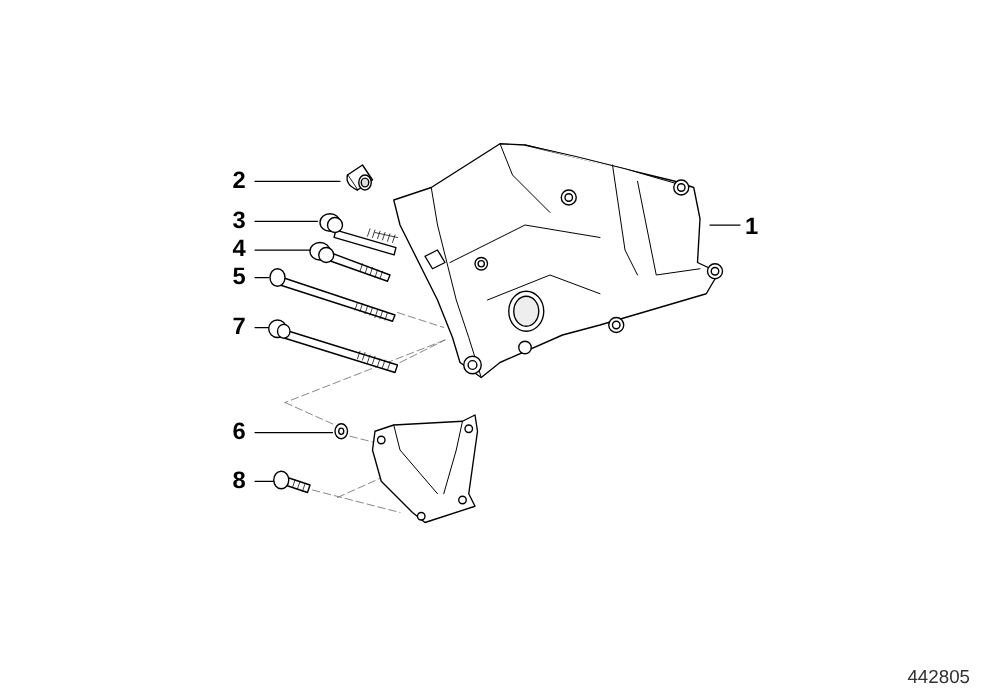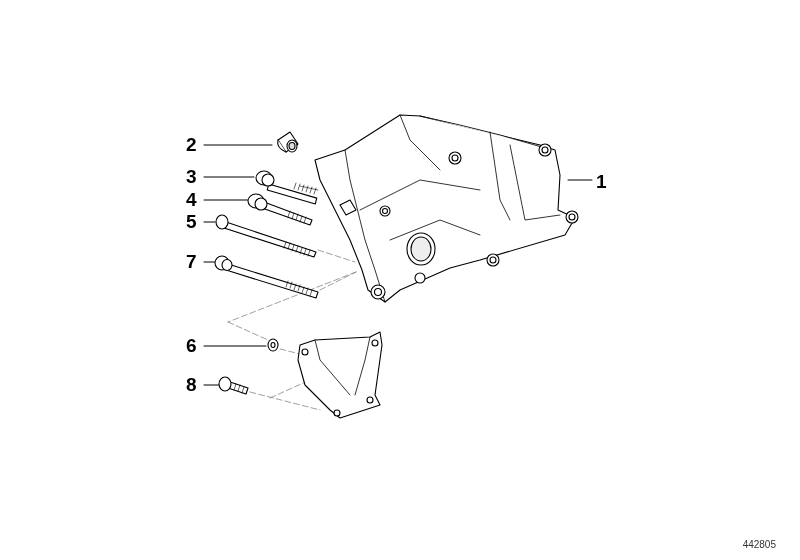--- a/index.html
+++ b/index.html
@@ -1,19 +1,19 @@
 <!DOCTYPE html>
 <html><head>
 <meta charset="utf-8">
 <style>
   html, body { margin: 0; padding: 0; background: #ffffff; }
   body { width: 800px; height: 560px; position: relative; overflow: hidden; font-family: "Liberation Sans", sans-serif; }
   #diagram { position: absolute; left: 0; top: 0; width: 800px; height: 560px; }
   .callout { position: absolute; font-family: "Liberation Sans", sans-serif; font-weight: bold; font-size: 19px; color: #000; line-height: 1; }
-  .docid { position: absolute; right: 24px; bottom: 10px; font-family: "Liberation Sans", sans-serif; font-size: 10px; color: #333; }
+  .docid { position: absolute; right: 24px; bottom: 10px; font-family: "Liberation Sans", sans-serif; font-size: 15px; color: #333; }
 </style>
 </head>
 <body>
 
 <svg id="diagram" viewBox="0 0 800 560" xmlns="http://www.w3.org/2000/svg">
   <g fill="none" stroke="#000" stroke-width="1.1" stroke-linejoin="round" stroke-linecap="round">
 
     <g stroke-width="1">
       <line x1="204" y1="145" x2="272" y2="145"></line>
       <line x1="204" y1="177" x2="254" y2="177"></line>

